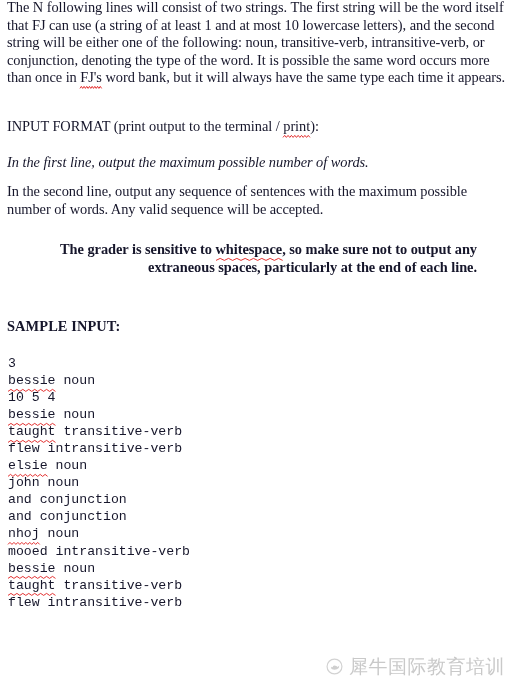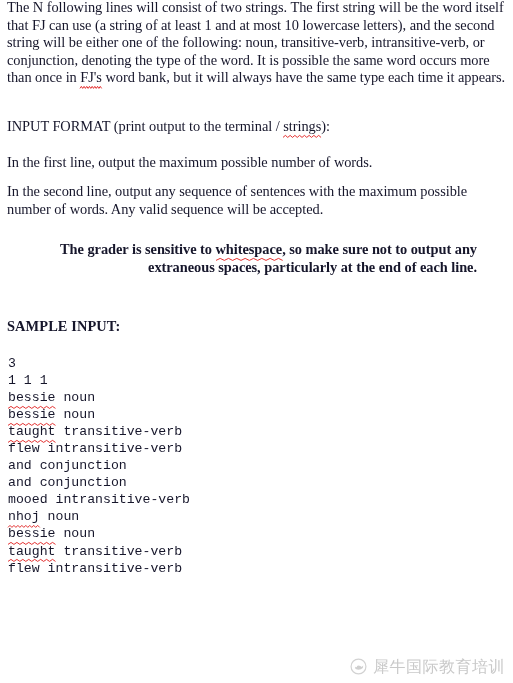--- a/index.html
+++ b/index.html
@@ -92,65 +92,67 @@
     opacity: 1;
     pointer-events: none;
   }
   .watermark .wm-logo {
     width: 17px;
     height: 17px;
     flex: 0 0 auto;
   }
   .watermark .wm-text {
     font-family: "Liberation Sans", "DejaVu Sans", sans-serif;
-    font-size: 16px;
+    font-size: 19px;
     line-height: 17px;
     color: #c9c9c9;
     letter-spacing: 0.5px;
     white-space: nowrap;
   }
 </style>
 </head>
 <body>
 
 <div class="page">
 
   <div class="prose" style="top:-1px;">
     <span>The N following lines will consist of two strings.  The first string will be the word itself that FJ can use (a string of at least 1 and at most 10 lowercase letters), and the second string will be either one of the following: noun, transitive-verb, intransitive-verb, or conjunction, denoting the type of the word. It is possible the same word occurs more than once in </span><span class="sqwrap"><span>FJ's</span><svg viewBox="0 0 24 3" preserveAspectRatio="none">
           <path d="M0,2.4 L1.5,0.4 L3,2.4 L4.5,0.4 L6,2.4 L7.5,0.4 L9,2.4 L10.5,0.4 L12,2.4 L13.5,0.4 L15,2.4 L16.5,0.4 L18,2.4 L19.5,0.4 L21,2.4 L22.5,0.4 L24,2.4" fill="none" stroke="#e01b1b" stroke-width="0.9" vector-effect="non-scaling-stroke"></path>
         </svg></span><span> word bank, but it will always have the same type each time it appears.</span>
   </div>
 
   <div class="prose" style="top:118px;">
-    <span>INPUT FORMAT (print output to the terminal / </span><span class="sqwrap"><span>strings</span><svg viewBox="0 0 24 3" preserveAspectRatio="none">
+    <span>INPUT FORMAT (print output to the terminal / </span><span class="sqwrap"><span>print</span><svg viewBox="0 0 24 3" preserveAspectRatio="none">
           <path d="M0,2.4 L1.5,0.4 L3,2.4 L4.5,0.4 L6,2.4 L7.5,0.4 L9,2.4 L10.5,0.4 L12,2.4 L13.5,0.4 L15,2.4 L16.5,0.4 L18,2.4 L19.5,0.4 L21,2.4 L22.5,0.4 L24,2.4" fill="none" stroke="#e01b1b" stroke-width="0.9" vector-effect="non-scaling-stroke"></path>
         </svg></span><span>):</span>
   </div>
 
-  <div class="prose" style="top:154px;">In the first line, output the maximum possible number of words.</div>
+  <div class="prose" style="top:154px;font-style:italic;">In the first line, output the maximum possible number of words.</div>
 
   <div class="prose" style="top:183px; width:490px;">In the second line, output any sequence of sentences with the maximum possible number of words. Any valid sequence will be accepted.</div>
 
   <div class="prose bold" style="top:241px; width:470px;text-align:right;">
     <span>The grader is sensitive to </span><span class="sqwrap"><span>whitespace</span><svg viewBox="0 0 24 3" preserveAspectRatio="none">
           <path d="M0,2.4 L1.5,0.4 L3,2.4 L4.5,0.4 L6,2.4 L7.5,0.4 L9,2.4 L10.5,0.4 L12,2.4 L13.5,0.4 L15,2.4 L16.5,0.4 L18,2.4 L19.5,0.4 L21,2.4 L22.5,0.4 L24,2.4" fill="none" stroke="#e01b1b" stroke-width="0.9" vector-effect="non-scaling-stroke"></path>
         </svg></span><span>, so make sure not to output any extraneous spaces, particularly at the end of each line.</span>
   </div>
 
   <div class="heading" style="top:318px;">SAMPLE INPUT:</div>
 
-  <div class="code" id="sample-input-block"><span class="ln">3</span><span class="ln">1 1 1</span><span class="ln"><span class="sqwrap"><span>bessie</span><svg viewBox="0 0 24 3" preserveAspectRatio="none">
+  <div class="code" id="sample-input-block"><span class="ln">3</span><span class="ln"><span class="sqwrap"><span>bessie</span><svg viewBox="0 0 24 3" preserveAspectRatio="none">
             <path d="M0,2.4 L1.5,0.4 L3,2.4 L4.5,0.4 L6,2.4 L7.5,0.4 L9,2.4 L10.5,0.4 L12,2.4 L13.5,0.4 L15,2.4 L16.5,0.4 L18,2.4 L19.5,0.4 L21,2.4 L22.5,0.4 L24,2.4" fill="none" stroke="#e01b1b" stroke-width="0.9" vector-effect="non-scaling-stroke"></path>
-          </svg></span><span> noun</span></span><span class="ln"><span class="sqwrap"><span>bessie</span><svg viewBox="0 0 24 3" preserveAspectRatio="none">
+          </svg></span><span> noun</span></span><span class="ln">10 5 4</span><span class="ln"><span class="sqwrap"><span>bessie</span><svg viewBox="0 0 24 3" preserveAspectRatio="none">
             <path d="M0,2.4 L1.5,0.4 L3,2.4 L4.5,0.4 L6,2.4 L7.5,0.4 L9,2.4 L10.5,0.4 L12,2.4 L13.5,0.4 L15,2.4 L16.5,0.4 L18,2.4 L19.5,0.4 L21,2.4 L22.5,0.4 L24,2.4" fill="none" stroke="#e01b1b" stroke-width="0.9" vector-effect="non-scaling-stroke"></path>
           </svg></span><span> noun</span></span><span class="ln"><span class="sqwrap"><span>taught</span><svg viewBox="0 0 24 3" preserveAspectRatio="none">
             <path d="M0,2.4 L1.5,0.4 L3,2.4 L4.5,0.4 L6,2.4 L7.5,0.4 L9,2.4 L10.5,0.4 L12,2.4 L13.5,0.4 L15,2.4 L16.5,0.4 L18,2.4 L19.5,0.4 L21,2.4 L22.5,0.4 L24,2.4" fill="none" stroke="#e01b1b" stroke-width="0.9" vector-effect="non-scaling-stroke"></path>
-          </svg></span><span> transitive-verb</span></span><span class="ln">flew intransitive-verb</span><span class="ln">and conjunction</span><span class="ln">and conjunction</span><span class="ln">mooed intransitive-verb</span><span class="ln"><span class="sqwrap"><span>nhoj</span><svg viewBox="0 0 24 3" preserveAspectRatio="none">
+          </svg></span><span> transitive-verb</span></span><span class="ln">flew intransitive-verb</span><span class="ln"><span class="sqwrap"><span>elsie</span><svg viewBox="0 0 24 3" preserveAspectRatio="none">
             <path d="M0,2.4 L1.5,0.4 L3,2.4 L4.5,0.4 L6,2.4 L7.5,0.4 L9,2.4 L10.5,0.4 L12,2.4 L13.5,0.4 L15,2.4 L16.5,0.4 L18,2.4 L19.5,0.4 L21,2.4 L22.5,0.4 L24,2.4" fill="none" stroke="#e01b1b" stroke-width="0.9" vector-effect="non-scaling-stroke"></path>
-          </svg></span><span> noun</span></span><span class="ln"><span class="sqwrap"><span>bessie</span><svg viewBox="0 0 24 3" preserveAspectRatio="none">
+          </svg></span><span> noun</span></span><span class="ln">john noun</span><span class="ln">and conjunction</span><span class="ln">and conjunction</span><span class="ln"><span class="sqwrap"><span>nhoj</span><svg viewBox="0 0 24 3" preserveAspectRatio="none">
+            <path d="M0,2.4 L1.5,0.4 L3,2.4 L4.5,0.4 L6,2.4 L7.5,0.4 L9,2.4 L10.5,0.4 L12,2.4 L13.5,0.4 L15,2.4 L16.5,0.4 L18,2.4 L19.5,0.4 L21,2.4 L22.5,0.4 L24,2.4" fill="none" stroke="#e01b1b" stroke-width="0.9" vector-effect="non-scaling-stroke"></path>
+          </svg></span><span> noun</span></span><span class="ln">mooed intransitive-verb</span><span class="ln"><span class="sqwrap"><span>bessie</span><svg viewBox="0 0 24 3" preserveAspectRatio="none">
             <path d="M0,2.4 L1.5,0.4 L3,2.4 L4.5,0.4 L6,2.4 L7.5,0.4 L9,2.4 L10.5,0.4 L12,2.4 L13.5,0.4 L15,2.4 L16.5,0.4 L18,2.4 L19.5,0.4 L21,2.4 L22.5,0.4 L24,2.4" fill="none" stroke="#e01b1b" stroke-width="0.9" vector-effect="non-scaling-stroke"></path>
           </svg></span><span> noun</span></span><span class="ln"><span class="sqwrap"><span>taught</span><svg viewBox="0 0 24 3" preserveAspectRatio="none">
             <path d="M0,2.4 L1.5,0.4 L3,2.4 L4.5,0.4 L6,2.4 L7.5,0.4 L9,2.4 L10.5,0.4 L12,2.4 L13.5,0.4 L15,2.4 L16.5,0.4 L18,2.4 L19.5,0.4 L21,2.4 L22.5,0.4 L24,2.4" fill="none" stroke="#e01b1b" stroke-width="0.9" vector-effect="non-scaling-stroke"></path>
           </svg></span><span> transitive-verb</span></span><span class="ln">flew intransitive-verb</span></div>
 
   <div class="watermark">
     <svg class="wm-logo" viewBox="0 0 32 32">
       <circle cx="16" cy="16" r="14" fill="none" stroke="#d2d2d2" stroke-width="2.2"></circle>
       <path d="M9 19 q2 -5 7 -5 q4 0 6 3 l3 -3 l-1 5 q-3 3 -8 3 q-5 0 -7 -3 z" fill="#cfcfcf"></path>
       <circle cx="12" cy="16" r="1.2" fill="#ffffff"></circle>

